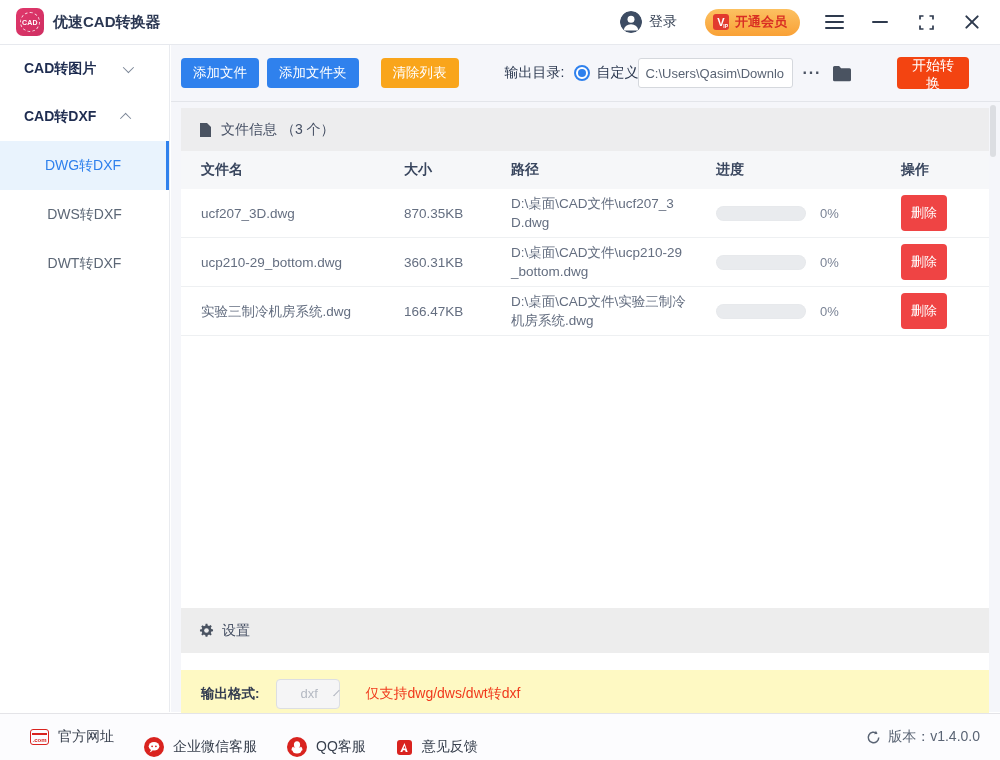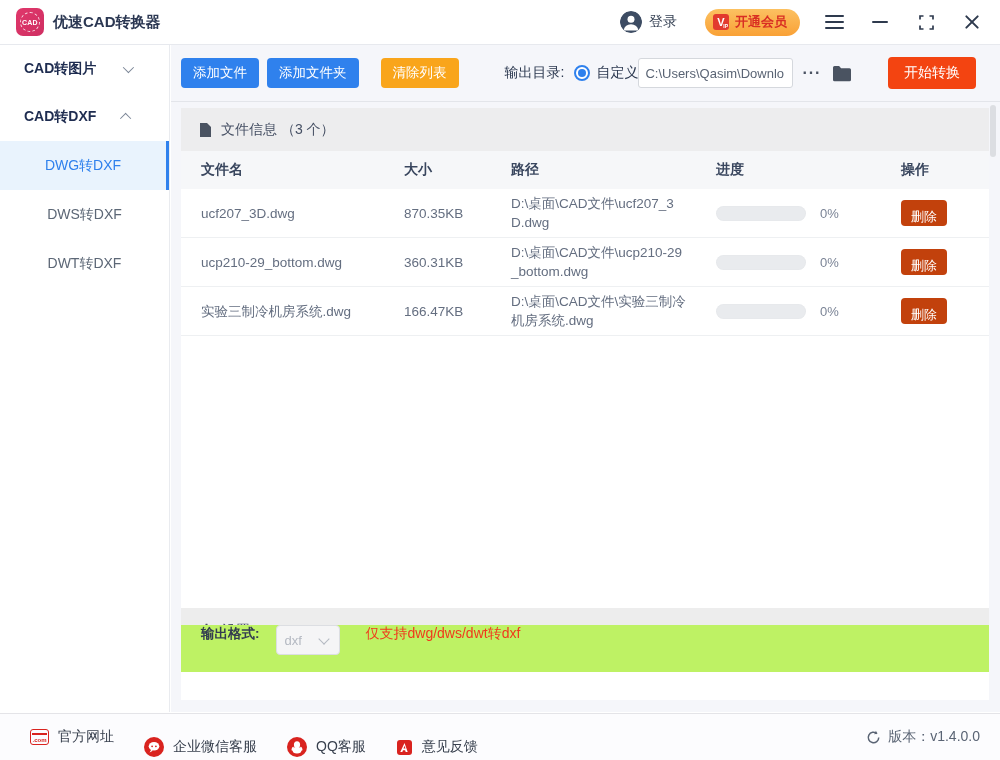--- a/index.html
+++ b/index.html
@@ -60,44 +60,44 @@
   .out-label { margin-left:46px; font-size:14px; color:#2c3950; }
   .radio { width:16px; height:16px; border-radius:50%; border:2px solid #2f81ed; margin-left:10px;
            display:flex; align-items:center; justify-content:center; cursor:pointer; background:#fff; }
   .radio i { width:8px; height:8px; border-radius:50%; background:#2f81ed; }
   .radio-label { margin-left:6px; font-size:14px; color:#2c3950; }
   .path-input { width:155px; height:30px; border:1px solid #d5d8dd; border-radius:3px;
                 font-size:13px; color:#5a6474; padding:0 6px; font-family:inherit; background:#fff;
                 white-space:nowrap; overflow:hidden; }
   .more-dots { margin-left:9px; font-size:16px; font-weight:bold; color:#4a5261; letter-spacing:1px; cursor:pointer; }
   .folder-btn { margin-left:11px; cursor:pointer; display:flex; align-items:center; }
-  .btn-start { margin-left:auto; margin-right:24px; width:88px; height:32px; background:#f34411; font-size:14px; }
+  .btn-start { margin-left:auto; margin-right:31px; width:72px; height:32px; background:#f34411; font-size:14px; }
 
   
   .card { position:absolute; left:10px; top:63px; width:808px; height:592px; background:#fff; }
   .file-header { height:43px; background:#ededee; display:flex; align-items:center; padding:0 0 0 18px;
                  font-size:14px; color:#454f63; gap:10px; }
   .grid-row { display:grid; grid-template-columns:203px 107px 205px 185px 1fr; }
   .thead { height:38px; background:#f6f7f9; font-size:14px; font-weight:bold; color:#39465e; }
   .thead > div { display:flex; align-items:center; padding-left:20px; }
   .trow { min-height:48px; font-size:13.5px; color:#646e80; border-bottom:1px solid #eef0f2; }
   .trow > div { display:flex; align-items:center; padding:5px 10px 5px 20px; line-height:19px; }
   .cell-wrap { word-break:break-all; }
   .progress-cell { gap:14px; }
   .progress-track { width:90px; height:15px; border-radius:8px; background:#e9ebee;
                     box-shadow:inset 0 0 2px rgba(0,0,0,.04); }
   .pct { font-size:13px; color:#7b8496; }
-  .btn-del { height:26px; padding:8px 10px; background:#c2410c; font-size:13px; }
+  .btn-del { height:36px; padding:8px 10px; background:#ef4444; font-size:13px; }
   .settings-header { position:absolute; left:0; top:500px; width:808px; height:45px; background:#ededed;
                      display:flex; align-items:center; gap:8px; padding-left:18px; font-size:14px; color:#454f63; }
-  .format-row { position:absolute; left:0; top:517px; width:808px; height:47px; background:#bef264;
-                display:flex; align-items:flex-start; }
+  .format-row { position:absolute; left:0; top:562px; width:808px; height:47px; background:#fef9c3;
+                display:flex; align-items:center; }
   .format-label { margin-left:20px; font-size:13.5px; font-weight:bold; color:#333c50; }
   .format-select { margin-left:16px; width:64px; height:30px; background:#f5f5f6; border:1px solid #dcdee2;
-                   border-radius:4px; display:flex; align-items:center; padding:0 8px; gap:10px;
+                   border-radius:4px; display:flex; align-items:center; padding:0 24px; gap:10px;
                    color:#b4b9c2; font-size:13px; cursor:not-allowed; }
   .format-select .chev { border-color:#b4b9c2; margin:0 0 2px 8px; transform:rotate(45deg); }
   .format-hint { margin-left:26px; font-size:14px; color:#f0391c; }
   .scrollbar { position:absolute; right:2px; top:58px; width:8px; height:600px; }
   .scroll-thumb { width:6px; height:52px; border-radius:3px; background:#dcdee2; margin-top:2px; }
 
   
   .footer { position:absolute; left:0; top:713px; width:1000px; height:47px; background:#fcfcfe;
             border-top:1px solid #e4e4e8; display:flex; align-items:center; padding:0 20px 0 30px; }
   .foot-item { display:flex; align-items:center; gap:9px; font-size:14px; color:#38404e; cursor:pointer; }

